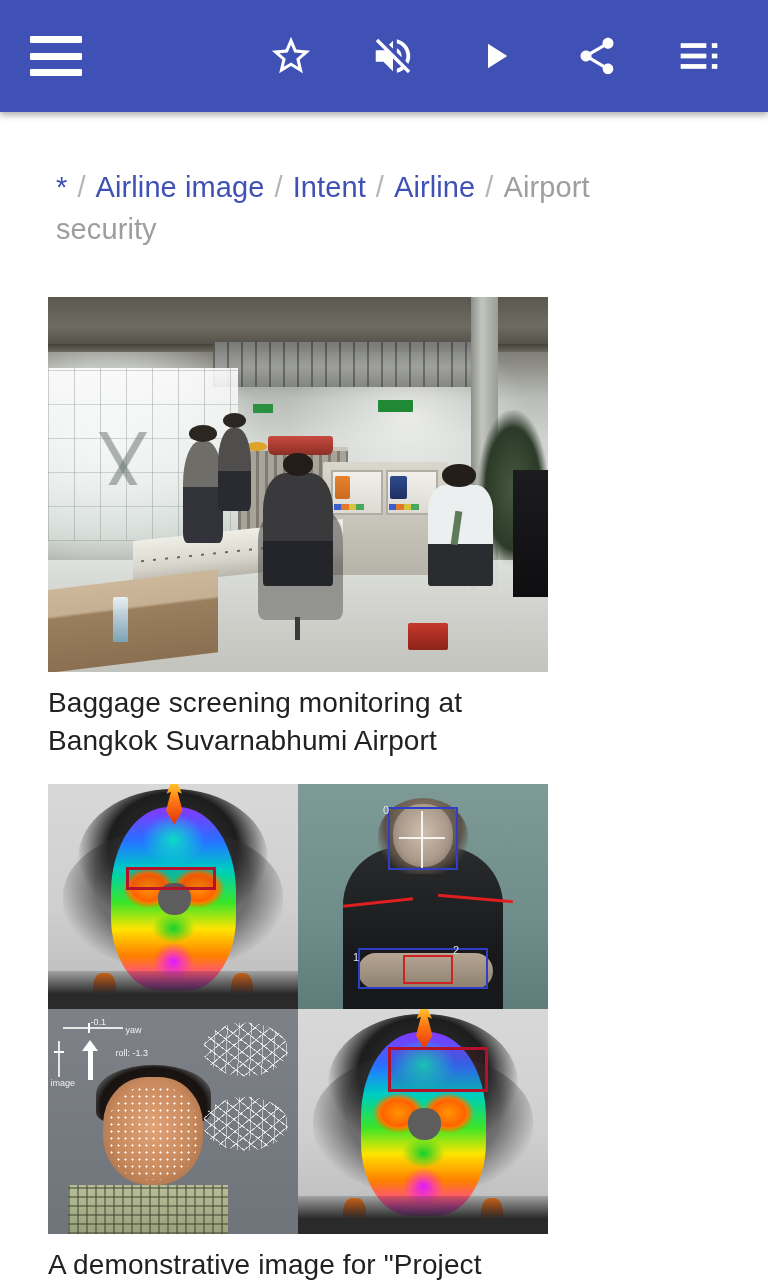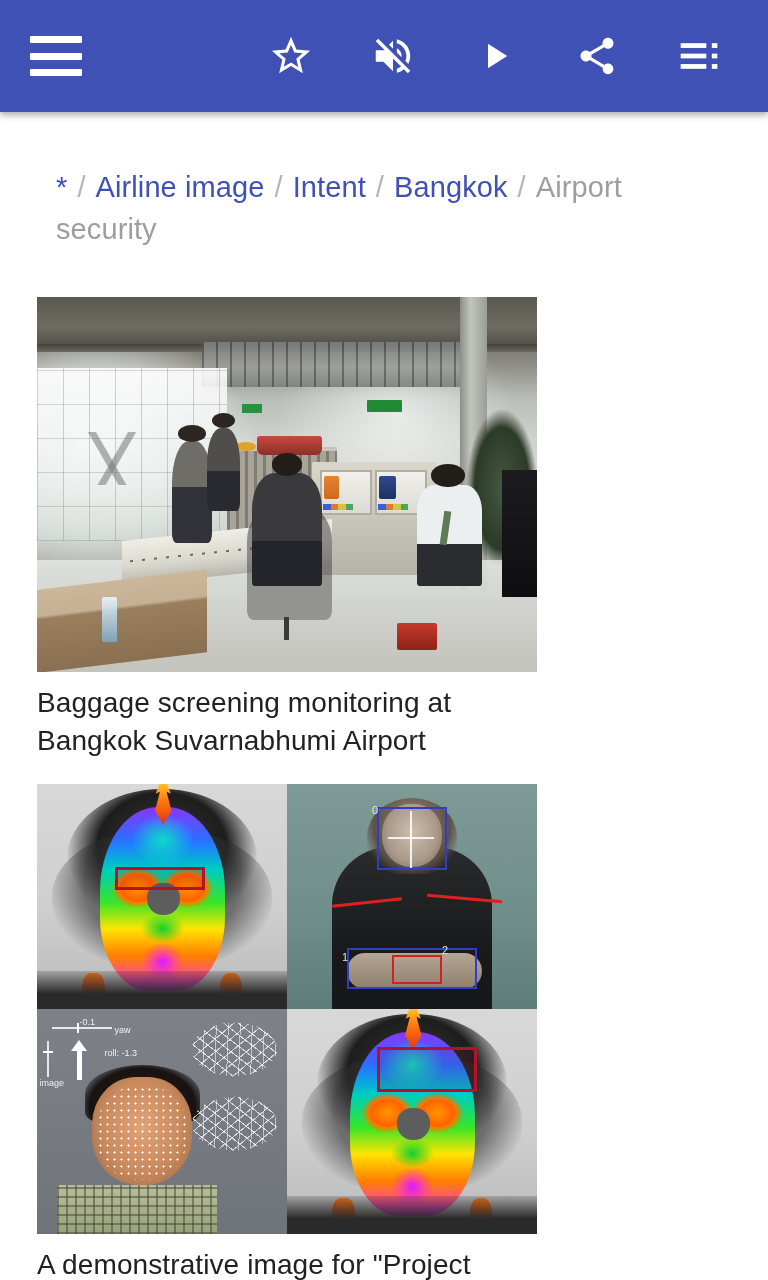--- a/index.html
+++ b/index.html
@@ -88,21 +88,21 @@
   .crumb-sep {
     color: #b5b5b5;
     padding: 0 10px;
     font-weight: 300;
   }
   .crumb-current {
     color: #9e9e9e;
   }
 
   
-  .figure { margin: 5px; }
+  .figure { margin: 16px; }
   .figure-img {
     display: block;
     margin-left: 32px;
     position: relative;
     overflow: hidden;
     background: #555;
   }
   .figcaption {
     font-size: 28px;
     line-height: 38px;
@@ -477,21 +477,21 @@
         <rect x="19" y="10.7" width="3" height="2.6"></rect>
         <rect x="19" y="16.4" width="3" height="2.6"></rect>
       </svg>
     </button>
 
   </div>
 </div>
 
 <div class="content">
 
-  <div class="breadcrumb"><a class="crumb-link">*</a><span class="crumb-sep">/</span><a class="crumb-link">Airline image</a><span class="crumb-sep">/</span><a class="crumb-link">Intent</a><span class="crumb-sep">/</span><a class="crumb-link">Bangkok</a><span class="crumb-sep">/</span><span class="crumb-current">Airport security</span></div>
+  <div class="breadcrumb"><a class="crumb-link">*</a><span class="crumb-sep">/</span><a class="crumb-link">Airline image</a><span class="crumb-sep">/</span><a class="crumb-link">Intent</a><span class="crumb-sep">/</span><a class="crumb-link">Airline</a><span class="crumb-sep">/</span><span class="crumb-current">Airport security</span></div>
 
   <figure class="figure">
     <div class="figure-img" id="fig1-img" aria-label="Airport baggage screening checkpoint with X-ray machine and staff monitoring screens">
       <div class="ap">
         <div class="ap-ceiling"></div>
         <div class="ap-truss"></div>
         <div class="ap-glass"></div>
         <div class="ap-tri"></div>
         <div class="ap-pillar"></div>
         <div class="ap-plant"></div>

